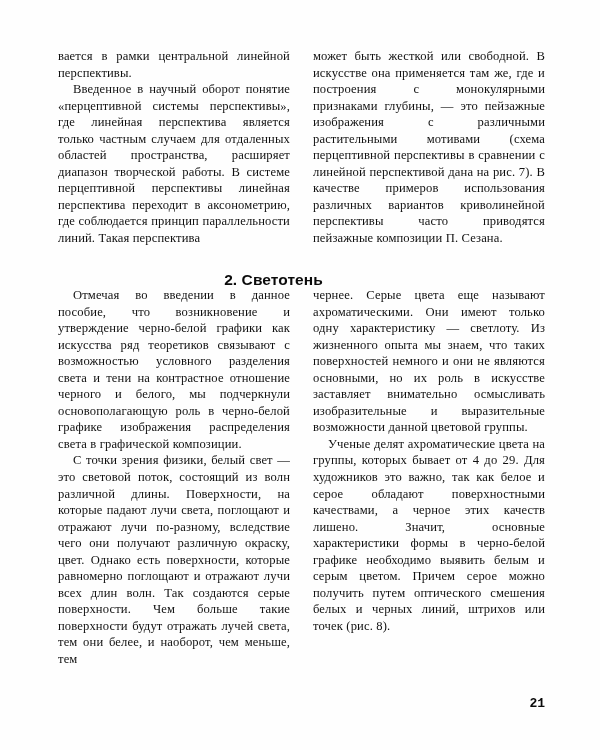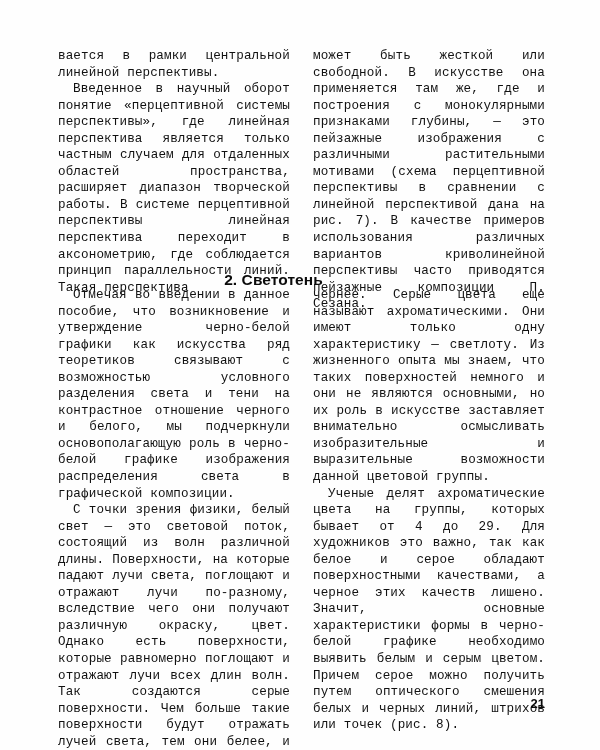--- a/index.html
+++ b/index.html
@@ -31,21 +31,20 @@
     width: 487px;
     display: flex;
     justify-content: space-between;
   }
 
   .band-top { top: 48px; }
   .band-bottom { top: 287px; }
 
   .col {
     width: 232px;
-    font-family: Liberation Mono, monospace;
   }
 
   .col p {
     margin: 0;
     text-align: justify;
     text-justify: inter-word;
     font-size: 12.6px;
     line-height: 16.55px;
     letter-spacing: 0.01em;
     hyphens: manual;
@@ -77,21 +76,21 @@
     color: #0b0b0b;
   }
 
   
   .folio {
     position: absolute;
     top: 696px;
     left: 0;
     width: 545px;
     text-align: right;
-    font-family: Liberation Sans, sans-serif;
+    font-family: Liberation Mono, monospace;
     font-weight: 700;
     font-size: 13px;
     color: #0b0b0b;
   }
 </style>
 </head>
 <body>
 
 <div class="page">
 

